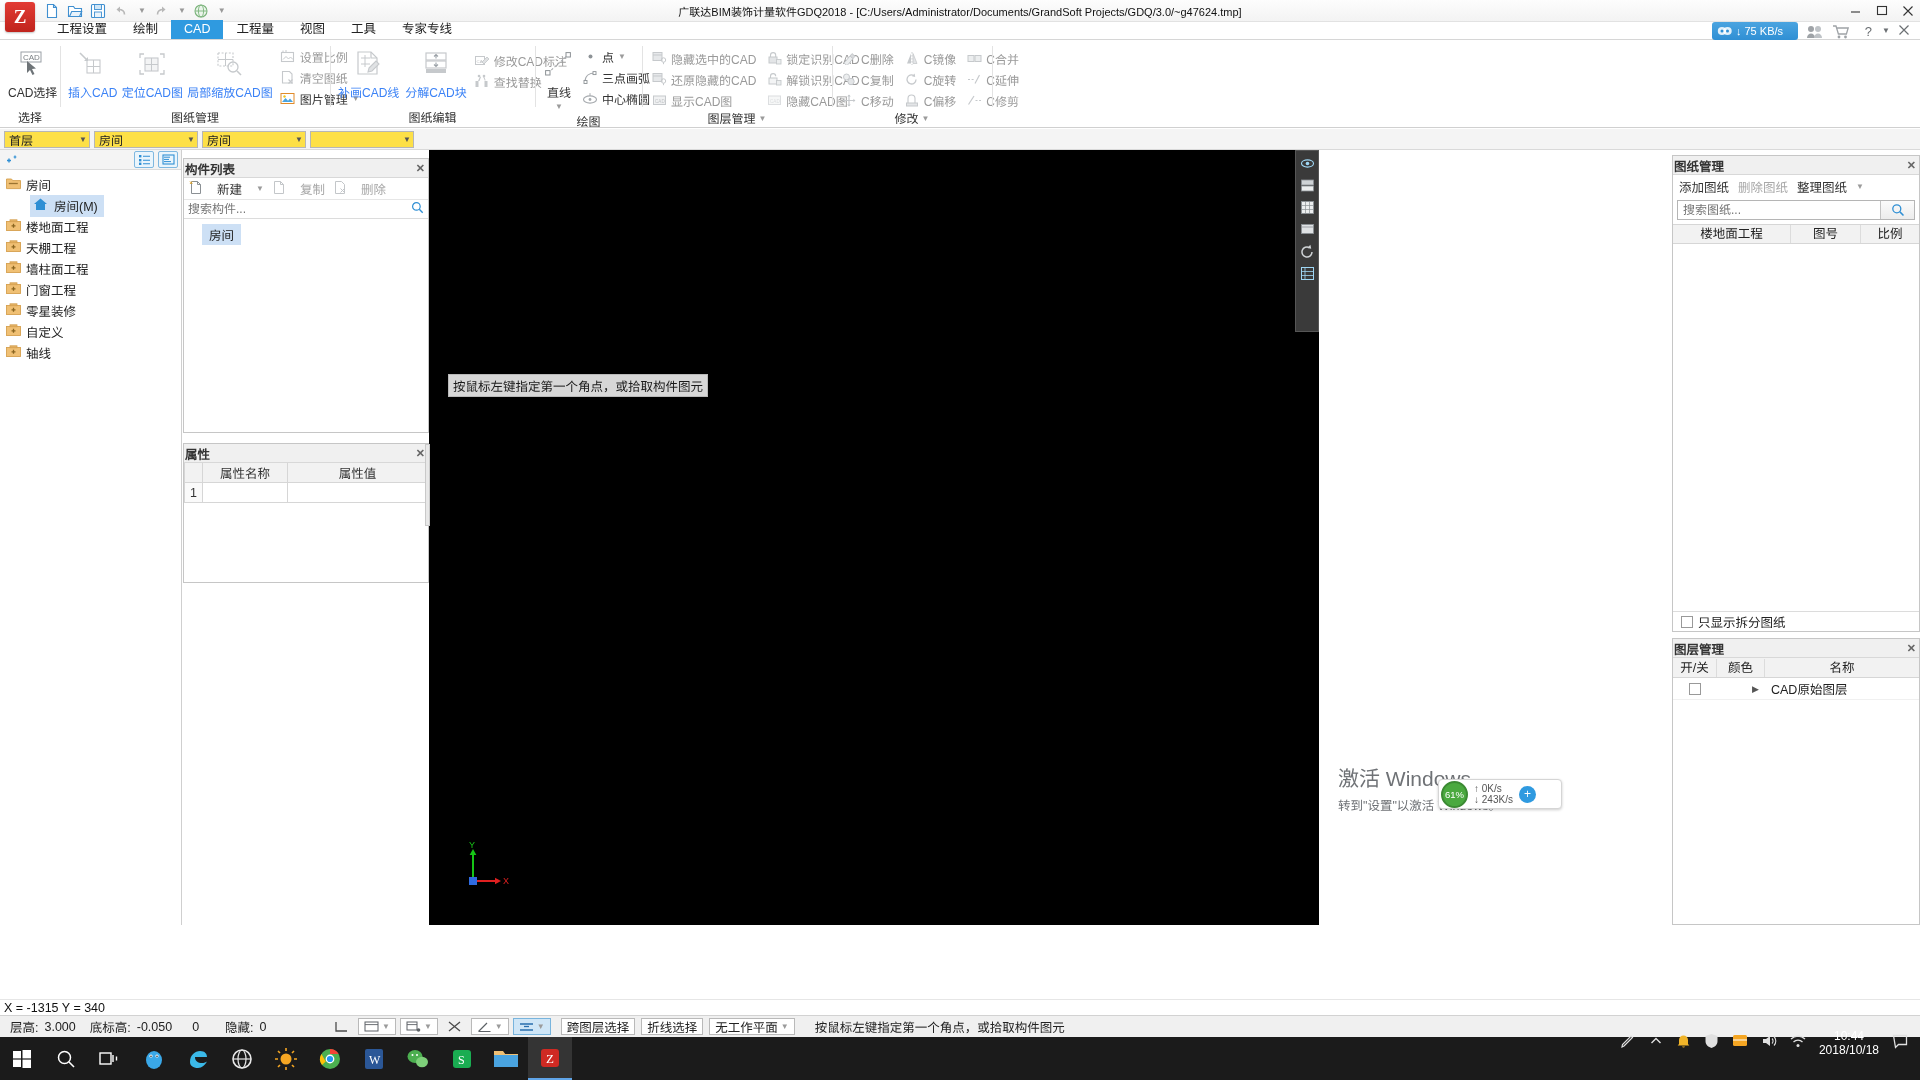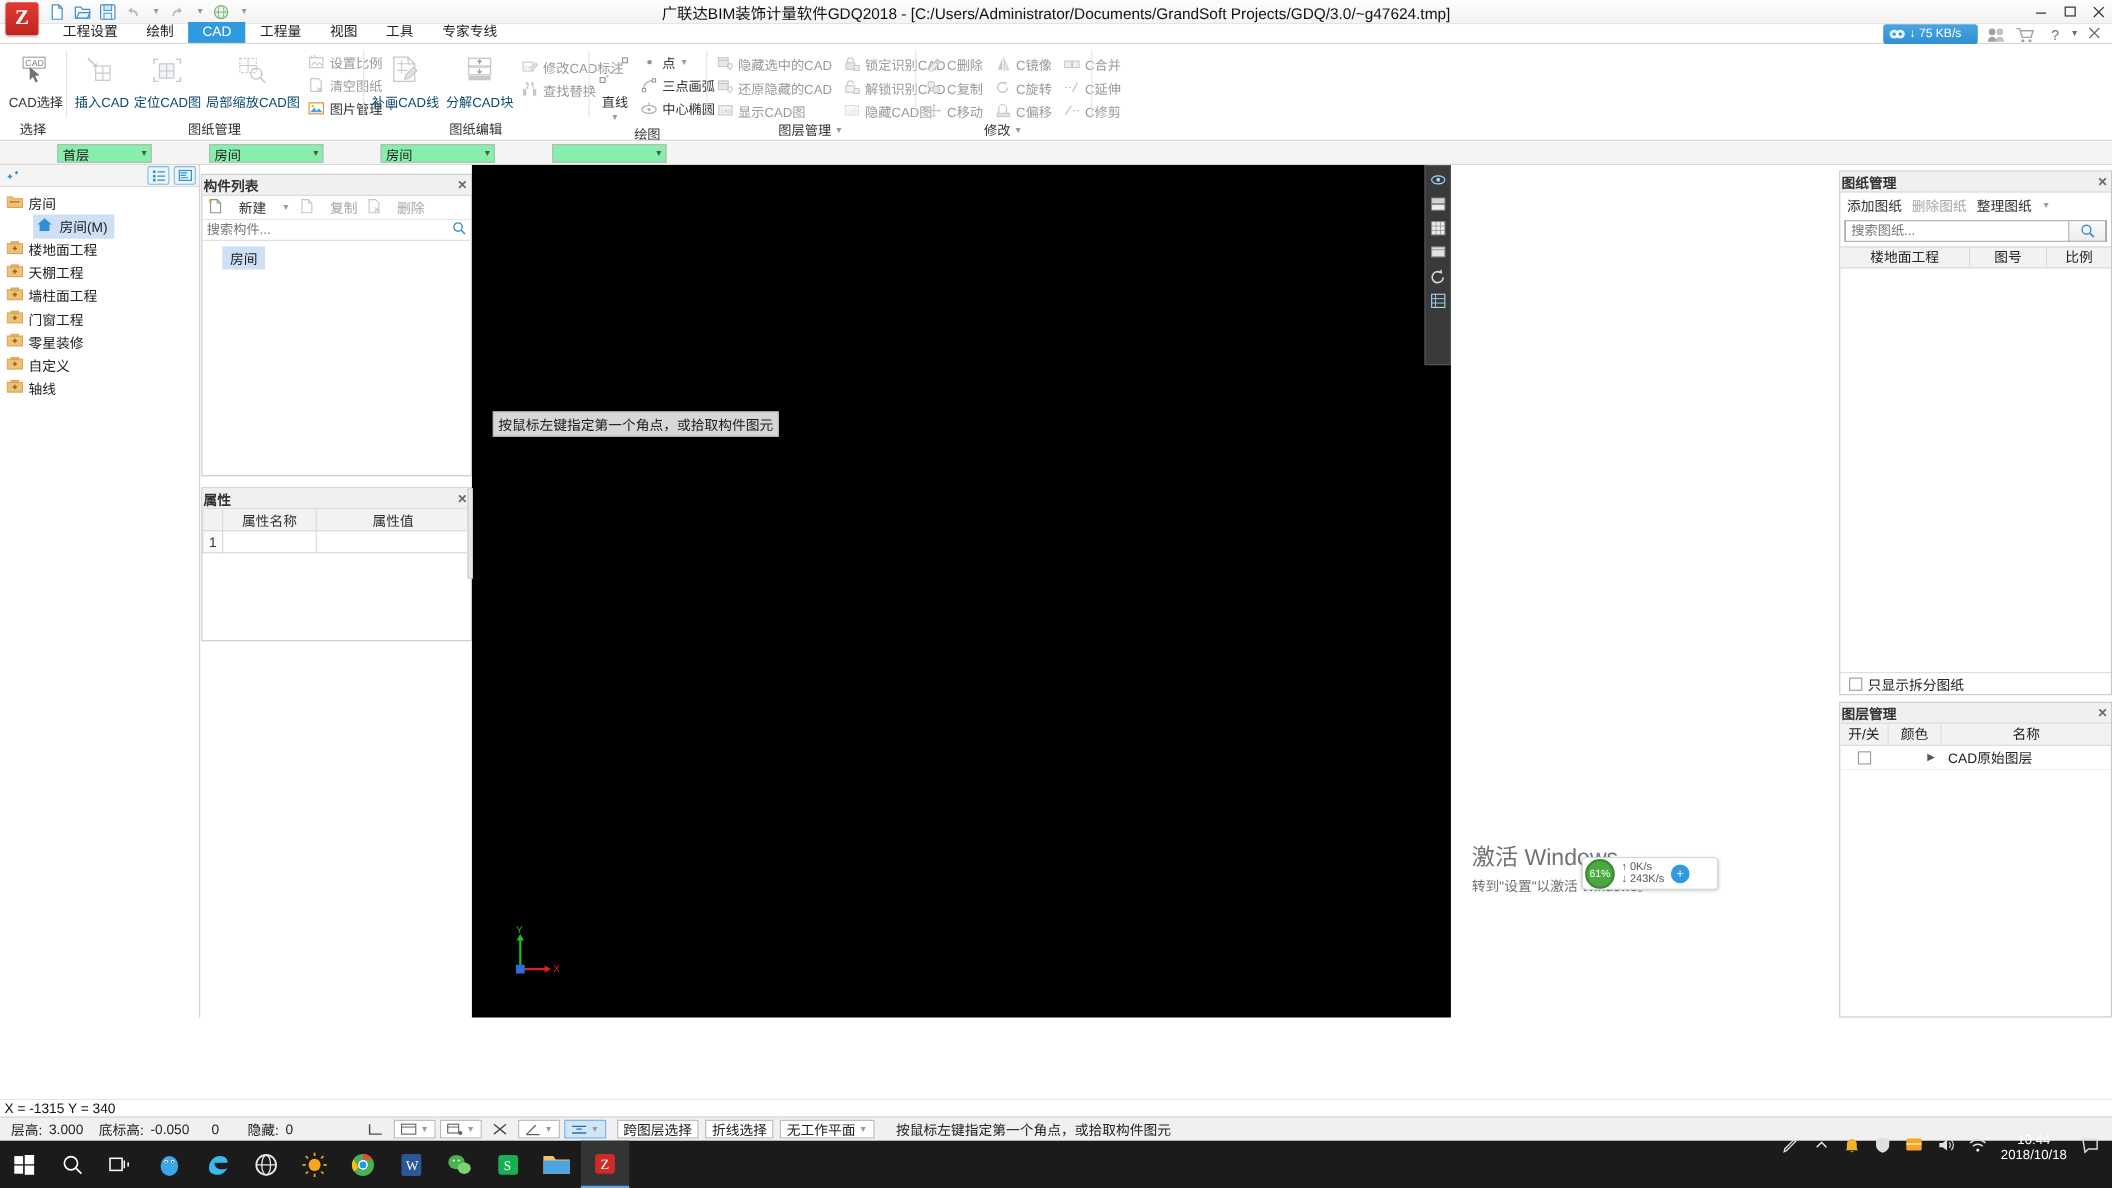--- a/index.html
+++ b/index.html
@@ -17,21 +17,21 @@
   .titlebar {
     position:absolute; left:0; top:0; width:1920px; height:22px;
     background:linear-gradient(#fdfdfd,#f3f3f3);
     border-bottom:1px solid #e2e2e2;
     display:flex; align-items:center;
   }
   .qat { display:flex; align-items:center; gap:7px; padding-left:44px; }
   .qat .ic { width:16px; height:16px; display:block; }
   .title-text {
     position:absolute; left:0; right:0; text-align:center;
-    font-size:14px; color:#111; letter-spacing:0px; pointer-events:none;
+    font-size:11px; color:#111; letter-spacing:0px; pointer-events:none;
   }
   .win-btns { position:absolute; right:6px; top:0; height:22px; display:flex; align-items:center; gap:14px; }
   .win-btns div { width:12px; height:12px; position:relative; cursor:pointer; }
 
   
   .logo {
     position:absolute; left:5px; top:2px; width:30px; height:30px;
     background:linear-gradient(#e23b34,#c0241d);
     border-radius:3px; color:#fff; font-weight:bold; font-size:19px;
     display:flex; align-items:center; justify-content:center;
@@ -60,43 +60,43 @@
   .rgroup .gbody { flex:1; display:flex; align-items:flex-start; padding:4px 6px 0; gap:2px; }
   .rgroup .gname {
     height:18px; line-height:16px; text-align:center; font-size:12px; color:#333;
     display:flex; align-items:center; justify-content:center; gap:3px;
   }
   .rgroup + .rgroup::before {
     content:""; position:absolute; left:0; top:6px; bottom:20px; width:1px; background:#e3e3e3;
   }
   .bigbtn {
     width:62px; display:flex; flex-direction:column; align-items:center; gap:2px;
-    padding:3px 2px; cursor:pointer; color:#0c4a6e; font-size:12px;
+    padding:3px 2px; cursor:pointer; color:#3b82f6; font-size:12px;
   }
   .bigbtn.enabled { color:#333; }
   .bigbtn .lbl { white-space:nowrap; font-size:12px; }
   .bigbtn .gl { height:34px; display:flex; align-items:center; justify-content:center; }
   .col { display:flex; flex-direction:column; gap:1px; padding-top:2px; }
   .smallbtn {
     display:flex; align-items:center; gap:4px; padding:1px 5px 1px 3px;
     font-size:12px; color:#9a9a9a; cursor:pointer; white-space:nowrap; height:20px;
   }
   .smallbtn.enabled { color:#333; }
   .smallbtn .ic { width:16px; height:16px; flex:none; display:flex; align-items:center; justify-content:center; }
   .caret { font-size:8px; color:#999; margin-left:2px; }
   .dd-arrow { font-size:8px; color:#9b9b9b; }
 
   
   .combobar {
     position:absolute; left:0; top:129px; width:1920px; height:21px;
     background:#f4f4f4; border-bottom:1px solid #d9d9d9; display:flex; align-items:center; gap:4px; padding:0 4px;
   }
   .combo {
-    height:17px; background:#86efac; border:1px solid #b6b6b6; display:flex; align-items:center;
-    font-size:12px; padding:0 2px 0 4px; position:relative; cursor:pointer;margin-left:48px;
+    height:17px; background:#fde047; border:1px solid #b6b6b6; display:flex; align-items:center;
+    font-size:12px; padding:0 2px 0 4px; position:relative; cursor:pointer;
   }
   .combo span.v { flex:1; overflow:hidden; white-space:nowrap; }
   .combo .ar { font-size:8px; color:#555; padding-left:4px; }
 
   
   .leftpanel {
     position:absolute; left:0; top:150px; width:182px; bottom:155px;
     background:#fff; border-right:1px solid #cfcfcf; display:flex; flex-direction:column;
   }
   .tree-toolbar {

